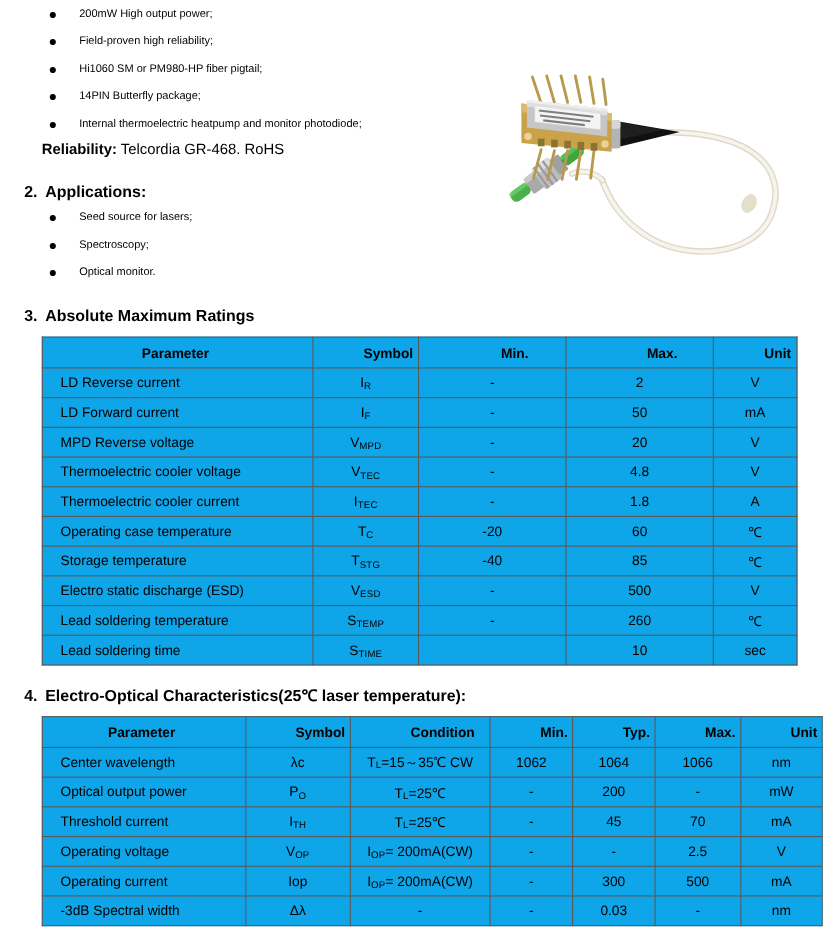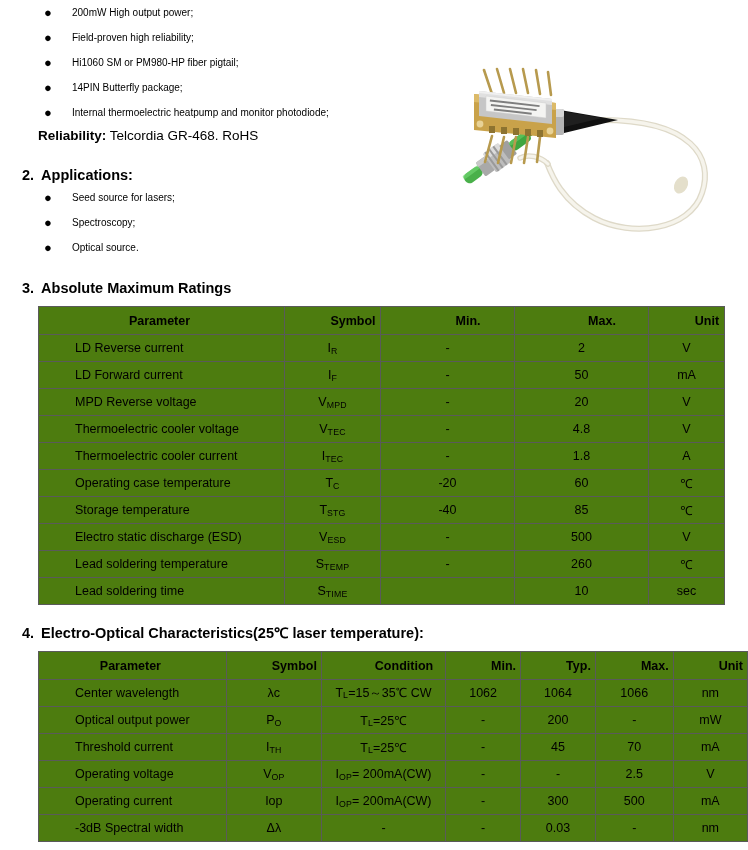--- a/index.html
+++ b/index.html
@@ -69,42 +69,42 @@
     width: 292px;
     height: 195px;
   }
   .photo-svg { display: block; }
 
   
   table.spec {
     border-collapse: collapse;
     table-layout: fixed;
     margin-left: 38px;
-    background: #4d7c0f;
+    background: #0ea5e9;
   }
   table.spec td, table.spec th {
     border: 1px solid #5a5a5a;
     height: 26px;
     font-size: 12.5px;
     font-weight: normal;
     padding: 0 4px;
     text-align: center;
     vertical-align: middle;
     white-space: nowrap;
     overflow: hidden;
   }
   table.spec th {
     font-weight: bold;
     font-size: 12.5px;
     height: 27px;
     padding-left: 45px;
   }
   table.spec td.param {
     text-align: left;
-    padding-left: 36px;
+    padding-left: 16px;
   }
   table.spec th.param { text-align: center; padding-left: 0; }
   sub {
     font-size: 0.70em;
     vertical-align: baseline;
     position: relative;
     bottom: -0.22em;
     letter-spacing: 0.2px;
   }
 
@@ -234,21 +234,21 @@
   <li class="bullet-row">
     <span class="bullet-dot">●</span>
     <span class="bullet-text">Seed source for lasers;</span>
   </li>
   <li class="bullet-row">
     <span class="bullet-dot">●</span>
     <span class="bullet-text">Spectroscopy;</span>
   </li>
   <li class="bullet-row">
     <span class="bullet-dot">●</span>
-    <span class="bullet-text">Optical source.</span>
+    <span class="bullet-text">Optical monitor.</span>
   </li>
 </ul>
 
 <div class="spacer-18"></div>
 
 <div class="section-heading">
   <span class="num">3.</span><span>Absolute Maximum Ratings</span>
 </div>
 
 <div class="spacer-8"></div>

